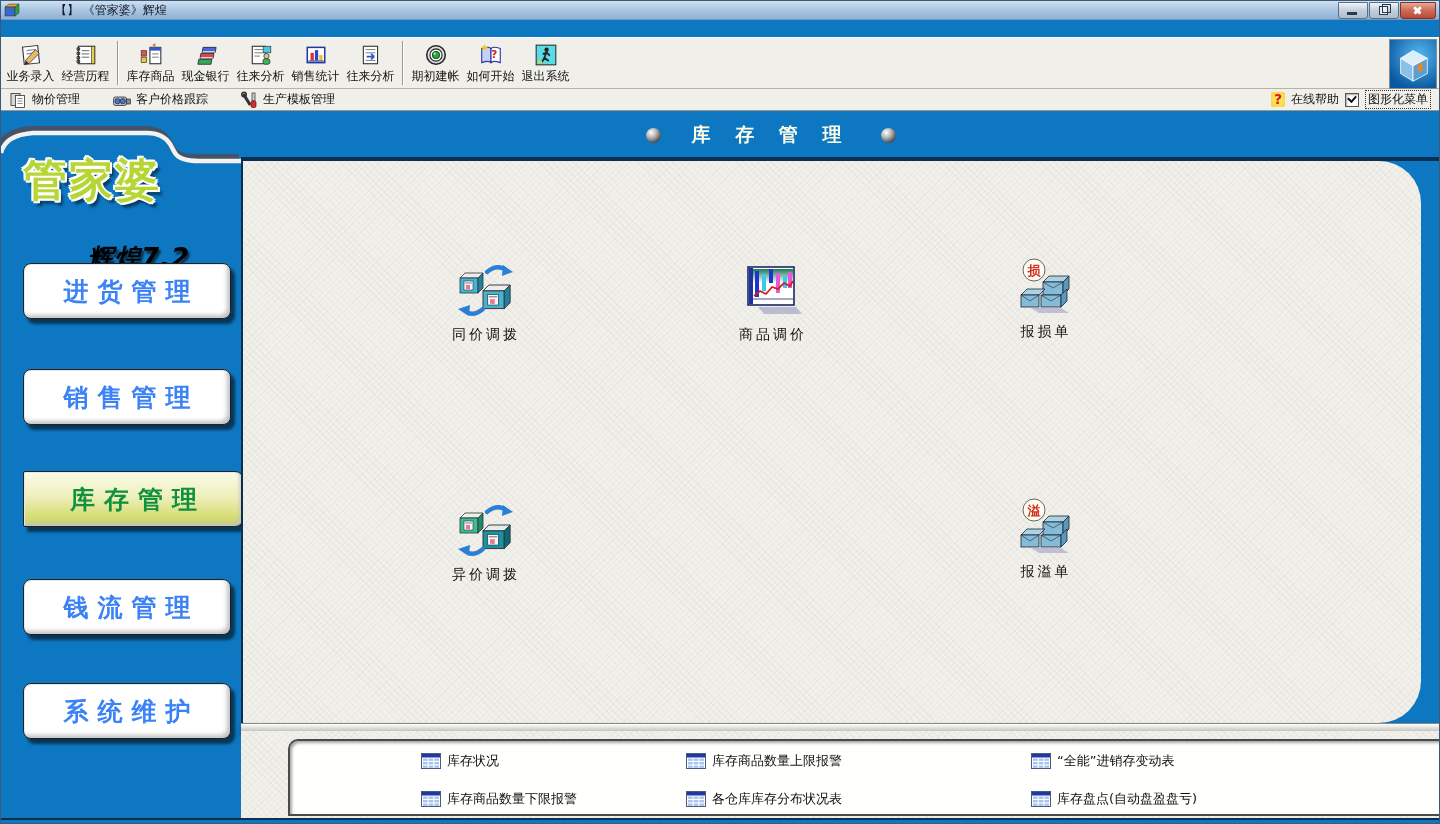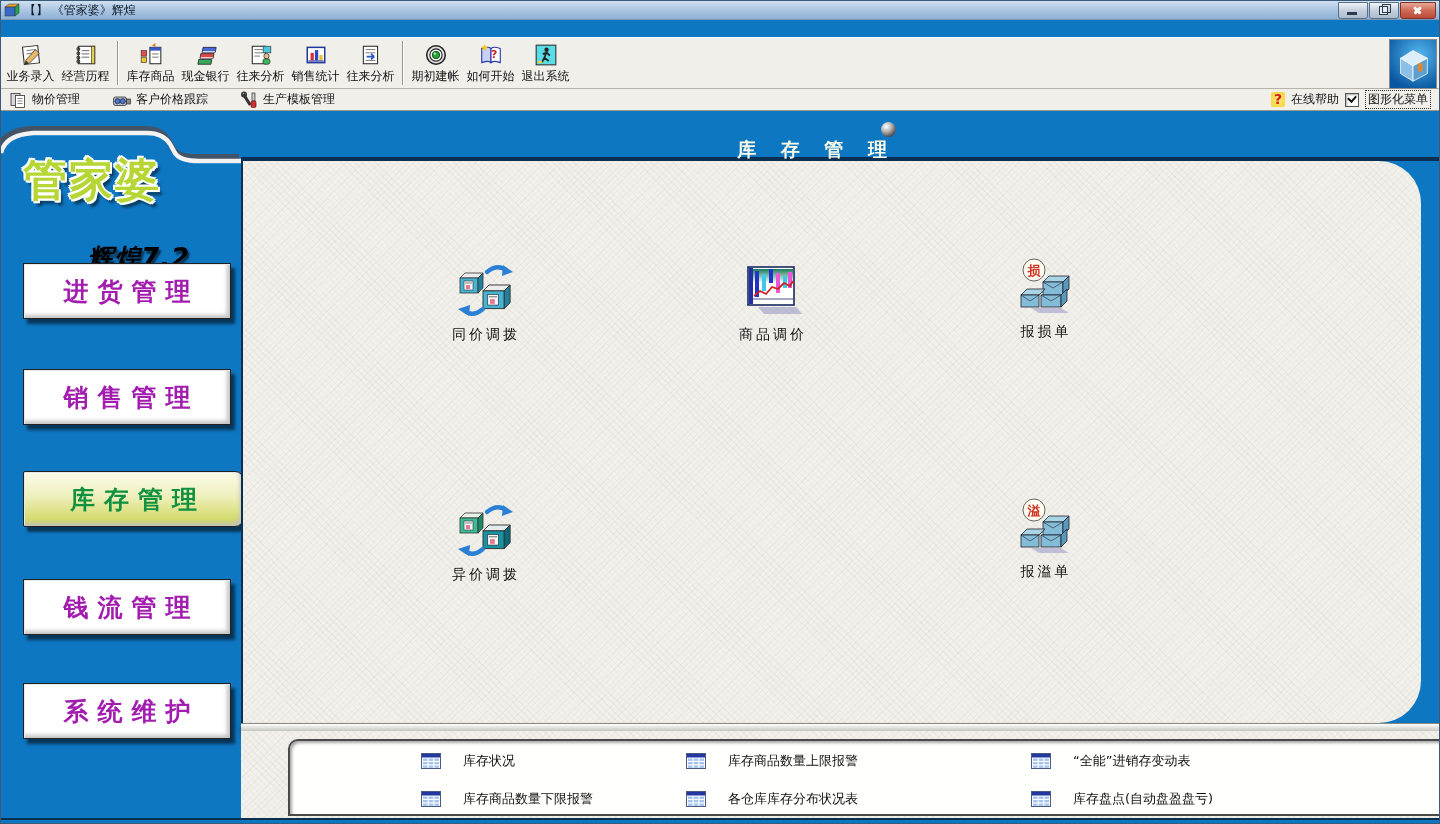--- a/index.html
+++ b/index.html
@@ -2,21 +2,21 @@
 <html><head>
 <meta charset="utf-8">
 <style>
   html,body{margin:0;padding:0;background:#444;}
   .window{position:relative;width:1440px;height:824px;overflow:hidden;
     font-family:"DejaVu Sans",sans-serif;background:#0e77c2;border:1px solid #3a5a7a;box-sizing:border-box;}
 
   
   .titlebar{position:absolute;left:0;top:0;width:100%;height:18px;
     background:linear-gradient(180deg,#cfe0f0,#a7c3e0 55%,#8fb2d6);
-    border-bottom:1px solid #7a95b5;display:flex;align-items:center;font-size:12px;color:#101828;}
+    border-bottom:1px solid #7a95b5;display:flex;align-items:center;font-size:12px;color:#101828;gap:31px;}
   .titlebar .app-ico{margin:0 4px 0 3px;display:flex;}
   .win-controls{position:absolute;right:3px;top:1px;display:flex;gap:1px;}
   .win-btn{width:28px;height:15px;border:1px solid #5a7087;border-radius:0 0 3px 3px;
     background:linear-gradient(180deg,#eef3f8,#c3cfdd 50%,#aebccd);position:relative;cursor:pointer;}
   .win-btn.close{width:34px;background:linear-gradient(180deg,#e8a898,#ce6a56 50%,#b94a38);border-color:#7c3527;}
   .glyph-min{position:absolute;left:8px;bottom:3px;width:10px;height:3px;background:#2a3a4c;}
   .glyph-restore{position:absolute;left:9px;top:3px;width:7px;height:7px;border:1px solid #2a3a4c;background:#e8eef5;}
   .glyph-restore:before{content:"";position:absolute;left:2px;top:-3px;width:7px;height:7px;border:1px solid #2a3a4c;}
   .glyph-x1,.glyph-x2{position:absolute;left:12px;top:2px;width:9px;height:2.5px;background:#fff;border-radius:1px;}
   .glyph-x1{transform:translateY(4px) rotate(45deg);}
@@ -52,50 +52,50 @@
   
   .app{position:absolute;left:0;top:110px;width:1440px;height:714px;background:#0e77c2;}
 
   
   .sidebar{position:absolute;left:0;top:0;width:240px;height:578px;}
   .swoosh{position:absolute;left:0;top:0;}
   .logo1{position:absolute;left:22px;top:40px;font-size:44px;font-weight:bold;color:#b6d636;letter-spacing:2px;
     text-shadow:2px 0 #fff,-2px 0 #fff,0 2px #fff,0 -2px #fff,2px 2px #fff,-2px -2px #fff,4px 5px 3px rgba(0,0,0,.55);}
   .logo2{position:absolute;left:86px;top:94px;font-size:26px;font-style:italic;font-weight:bold;color:#000000;
     letter-spacing:1px;text-shadow:2px 3px 2px rgba(0,0,0,.6);margin-top:36px;}
-  .side-btn{position:absolute;left:22px;width:206px;height:54px;background:#fff;border:1px solid #222;border-radius:0;
+  .side-btn{position:absolute;left:22px;width:206px;height:54px;background:#fff;border:1px solid #222;border-radius:8px;
     box-shadow:inset 1px 1px 0 #e8e8e8,inset -3px -3px 4px #c2c2c2,4px 5px 3px rgba(0,0,0,.55);
     display:flex;align-items:center;justify-content:center;cursor:pointer;
-    font-family:"DejaVu Serif",serif;font-weight:bold;font-size:25px;color:#a21caf;letter-spacing:9px;text-indent:9px;}
+    font-family:"DejaVu Serif",serif;font-weight:bold;font-size:25px;color:#3b82f6;letter-spacing:9px;text-indent:9px;}
   .side-btn.active{width:219px;background:linear-gradient(180deg,#fbfbe9 0%,#eef0bc 45%,#ccd455 100%);
     color:#11913f;border-radius:2px 9px 9px 2px;}
 
   
   .content-header{position:absolute;left:240px;top:0;width:1200px;height:46px;border-bottom:4px solid #0a2f52;}
-  .title-row{position:absolute;left:405px;top:11px;width:250px;display:flex;align-items:flex-end;justify-content:space-between;flex-direction:column;}
+  .title-row{position:absolute;left:405px;top:11px;width:250px;display:flex;align-items:center;justify-content:space-between;}
   .sphere{width:15px;height:15px;border-radius:50%;
     background:radial-gradient(circle at 35% 30%,#ffffff,#b8b8b8 35%,#4a4a4a 75%,#20242c);}
   .main-title{font-size:19px;font-weight:bold;color:#fcfce8;letter-spacing:9px;white-space:nowrap;}
 
   
   .paper{background-color:#f1f0ea;background-image:
     repeating-linear-gradient(45deg,rgba(110,110,100,.06) 0 1px,transparent 1px 5px),
     repeating-linear-gradient(-45deg,rgba(110,110,100,.05) 0 1px,transparent 1px 4px);}
   .content-main{position:absolute;left:240px;top:50px;width:1180px;height:562px;
     border-radius:0 42px 42px 0;border-left:2px solid #0a3050;box-sizing:border-box;}
   .icon-item{position:absolute;width:120px;text-align:center;cursor:pointer;}
   .icon-item .lbl{margin-top:3px;font-size:14px;color:#111;letter-spacing:3px;white-space:nowrap;}
 
   .divider{position:absolute;left:240px;top:612px;width:1200px;height:8px;
     background:linear-gradient(180deg,#ffffff,#bdbdb6);border-top:1px solid #8a8a84;
     box-shadow:0 3px 4px rgba(40,40,40,.55);}
   .bottom-strip{position:absolute;left:240px;top:620px;width:1200px;height:87px;}
   .report-panel{position:absolute;left:47px;top:8px;right:0;bottom:2px;background:#fffffe;
     border:2px solid #4a4a4a;border-right:none;border-radius:10px 0 0 0;box-shadow:2px 2px 3px rgba(0,0,0,.35) inset;}
-  .report-item{position:absolute;display:flex;align-items:center;gap:22px;font-size:13px;color:#111;cursor:pointer;white-space:nowrap;}
+  .report-item{position:absolute;display:flex;align-items:center;gap:6px;font-size:13px;color:#111;cursor:pointer;white-space:nowrap;}
   .bottom-blue{position:absolute;left:0;top:707px;width:1440px;height:7px;background:#0e77c2;border-top:2px solid #0a3050;box-sizing:border-box;}
 </style>
 </head>
 <body>
 
 <div class="window">
 
   <div class="titlebar">
     <span class="app-ico">
       <svg width="16" height="16" viewBox="0 0 16 16">

